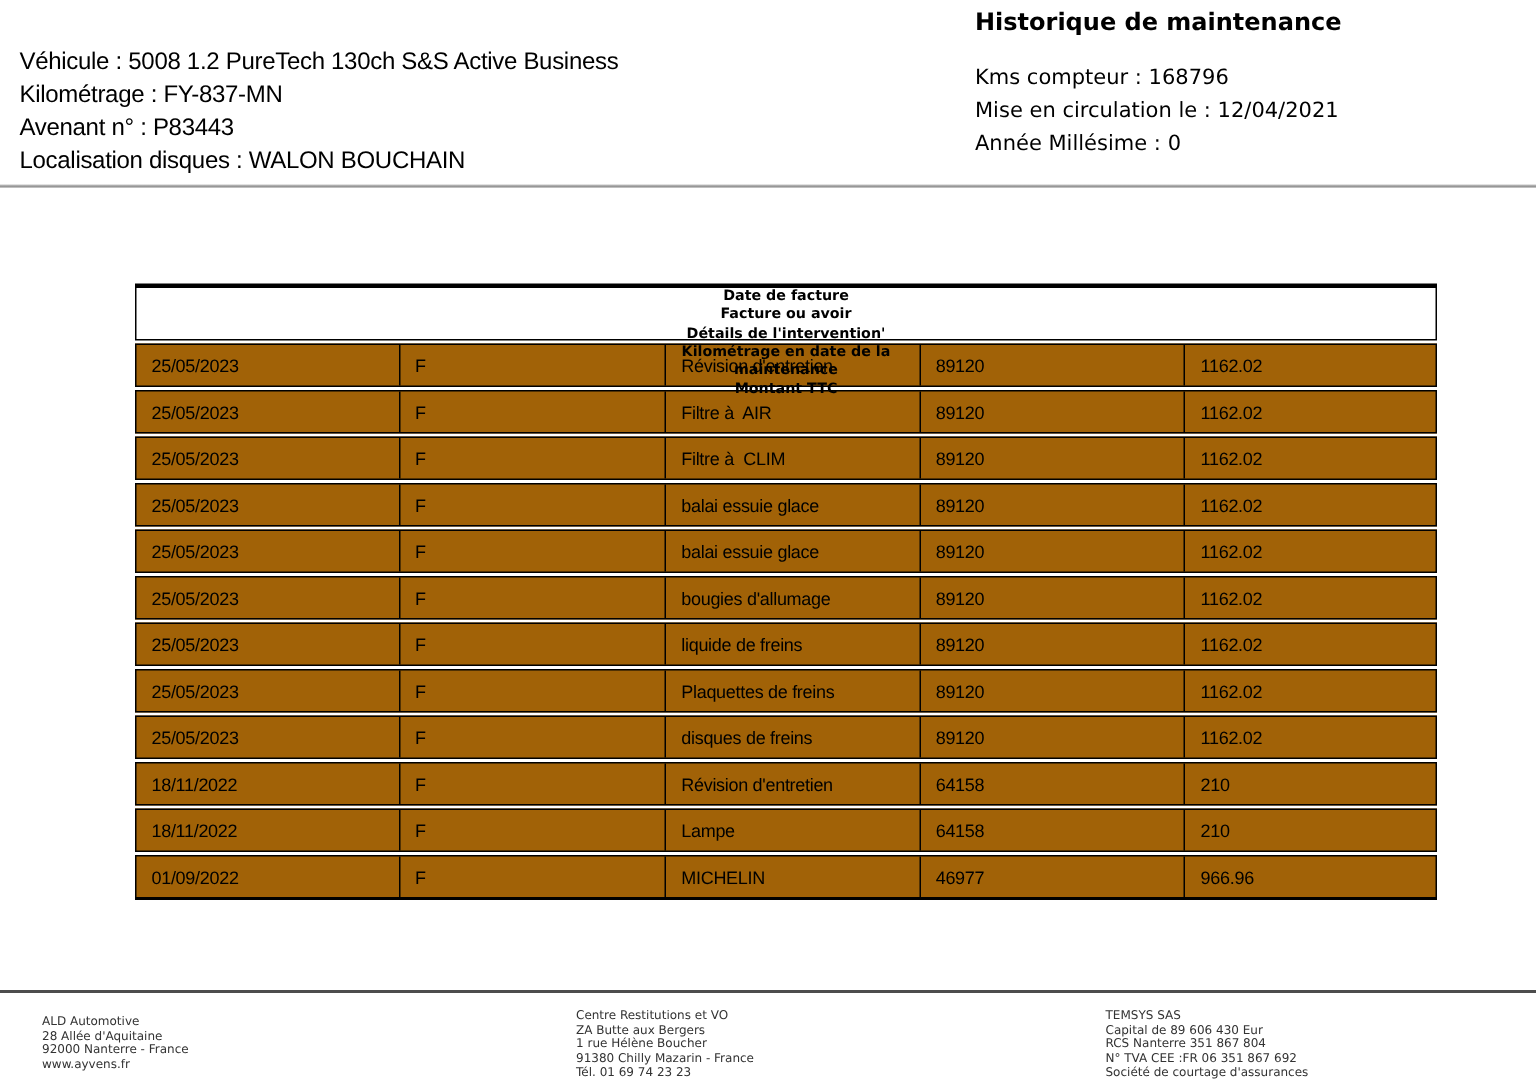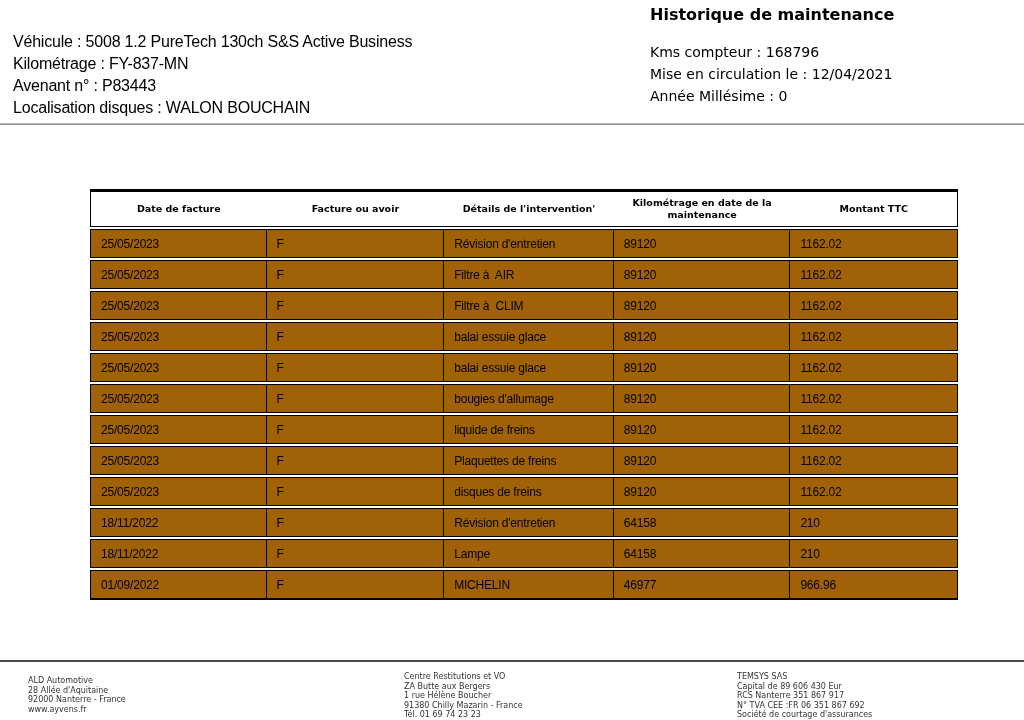--- a/index.html
+++ b/index.html
@@ -34,20 +34,21 @@
     background:#4d4d4d;
   }
 
   
   .report-table { position:absolute; left:90px; top:189px; width:868px; }
 
   .thead {
     display:flex; align-items:center; height:38px;
     border:1px solid #000; border-top-width:3px; margin-bottom:2px;
     background:#fff;
+    flex-direction:column;
   }
   .hcell {
     text-align:center; font-weight:bold; font-size:9.5px; line-height:1.3;
     font-family:"DejaVu Sans", sans-serif; padding:0 6px;
   }
 
   .trow {
     display:flex; align-items:stretch; height:29px;
     border:1px solid #000; margin-bottom:2px; background:#a16207;
   }
@@ -63,21 +64,21 @@
   .c0 { width:176px; } .c1 { width:178px; } .c2 { width:170px; }
   .c3 { width:177px; } .c4 { width:167px; }
 
   
   .fcol {
     position:absolute; top:672px;
     font-family:"DejaVu Sans", sans-serif; font-size:8px;
     line-height:9.6px; color:#333;
   }
   .fcol-1 { left:28px; padding-top:4px; }
-  .fcol-2 { left:404px; }
+  .fcol-2 { left:384px; }
   .fcol-3 { left:737px; }
 </style>
 </head>
 <body>
 
 <div class="page">
 
   <div class="vehicle-block">
     <div><span>Véhicule</span><span> : </span><span>5008 1.2 PureTech 130ch S&amp;S Active Business</span></div>
     <div><span>Kilométrage</span><span> : </span><span>FY-837-MN</span></div>
@@ -201,18 +202,18 @@
   <div class="fcol fcol-2">
       <div>Centre Restitutions et VO</div>
       <div>ZA Butte aux Bergers</div>
       <div>1 rue Hélène Boucher</div>
       <div>91380 Chilly Mazarin - France</div>
       <div>Tél. 01 69 74 23 23</div>
     </div>
   <div class="fcol fcol-3">
       <div>TEMSYS SAS</div>
       <div>Capital de 89 606 430 Eur</div>
-      <div>RCS Nanterre 351 867 917</div>
+      <div>RCS Nanterre 351 867 804</div>
       <div>N° TVA CEE :FR 06 351 867 692</div>
       <div>Société de courtage d'assurances</div>
     </div>
 
 </div>
 
 </body></html>

